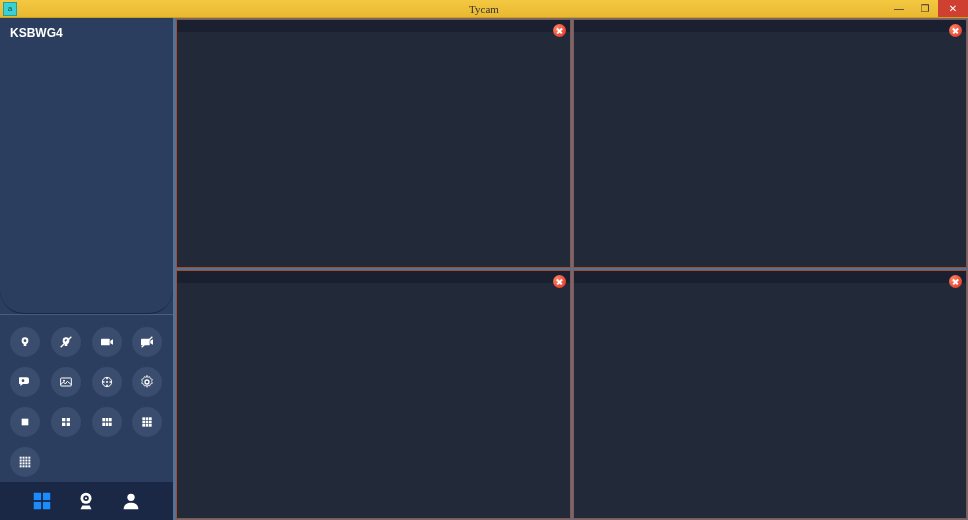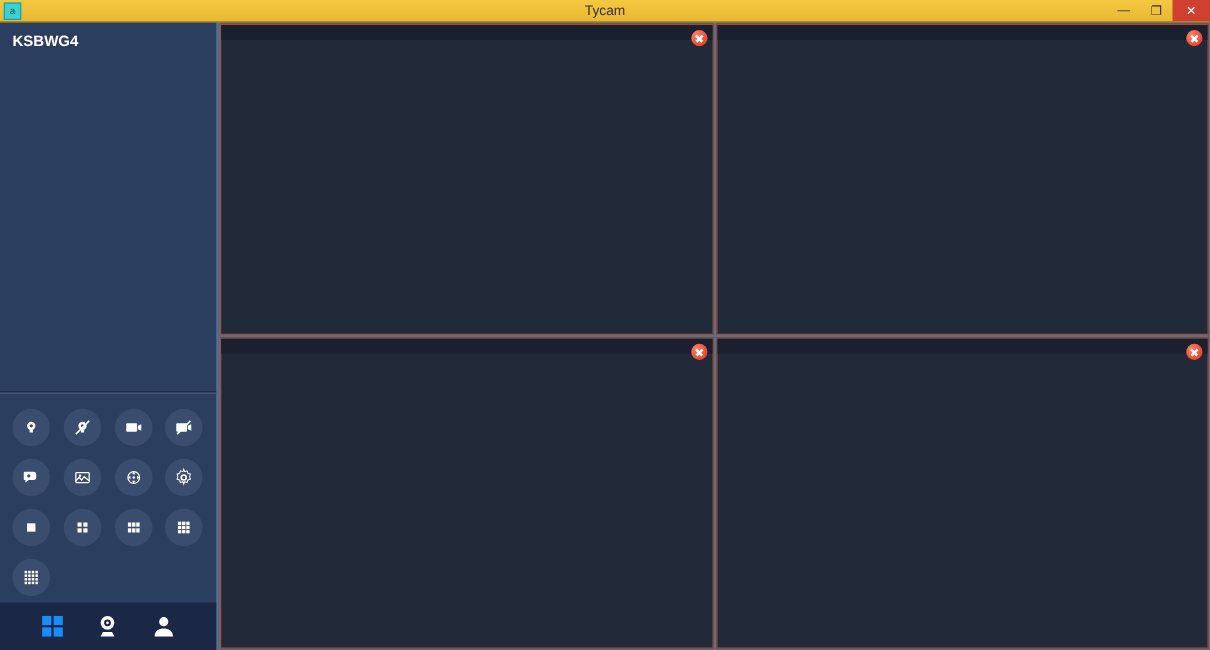--- a/index.html
+++ b/index.html
@@ -33,20 +33,21 @@
       justify-content: center;
       font-size: 8px;
       color: #0a5060;
     }
     .titlebar-title {
       position: absolute;
       left: 50%;
       transform: translateX(-50%);
       font-size: 11px;
       color: #333;
+      font-family: Liberation Serif, serif;
     }
     .titlebar-controls {
       position: absolute;
       right: 0;
       display: flex;
       height: 100%;
     }
     .titlebar-btn {
       width: 26px;
       height: 100%;
@@ -71,20 +72,21 @@
       width: 175px;
       background: #2c3e5f;
       border-right: 2px solid #5a7090;
       display: flex;
       flex-direction: column;
     }
     .sidebar-top {
       flex: 1;
       padding: 8px 10px;
       border-bottom: 1px solid #1a2540;
+      border-radius: 24px;
     }
     .device-label {
       color: #fff;
       font-size: 12px;
       font-weight: bold;
     }
     .sidebar-middle {
       padding: 12px 10px 5px 10px;
       border-top: 1px solid #4a5d7f;
     }

